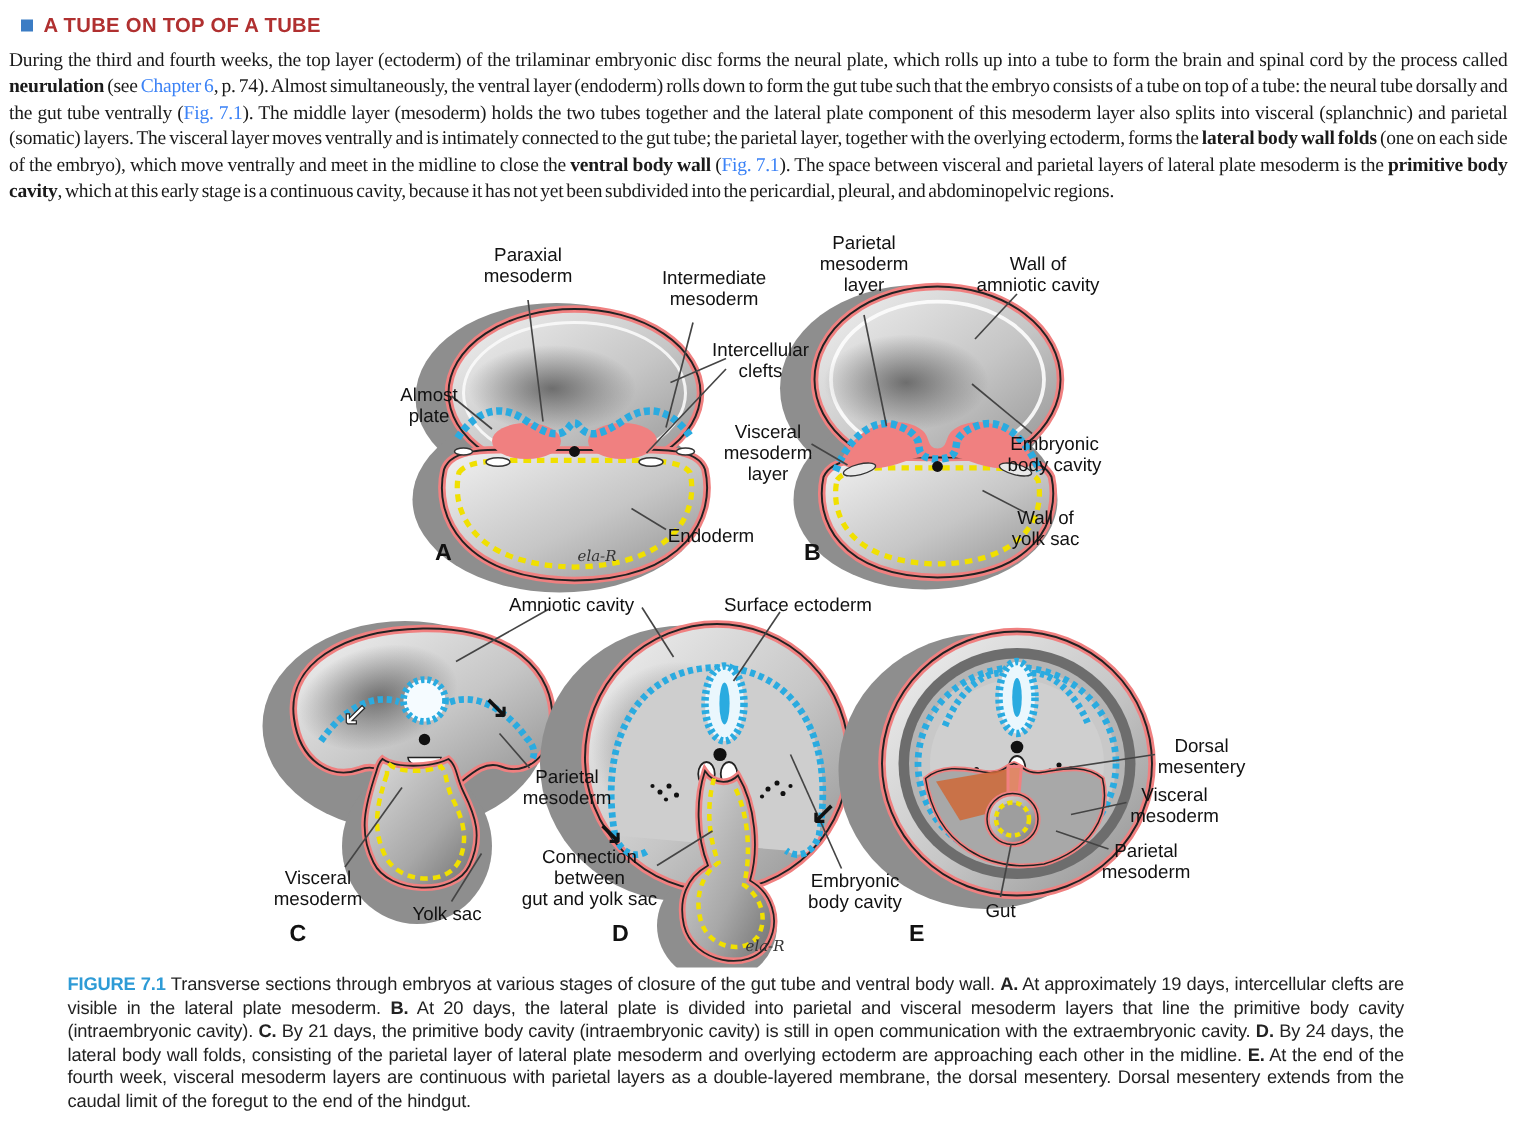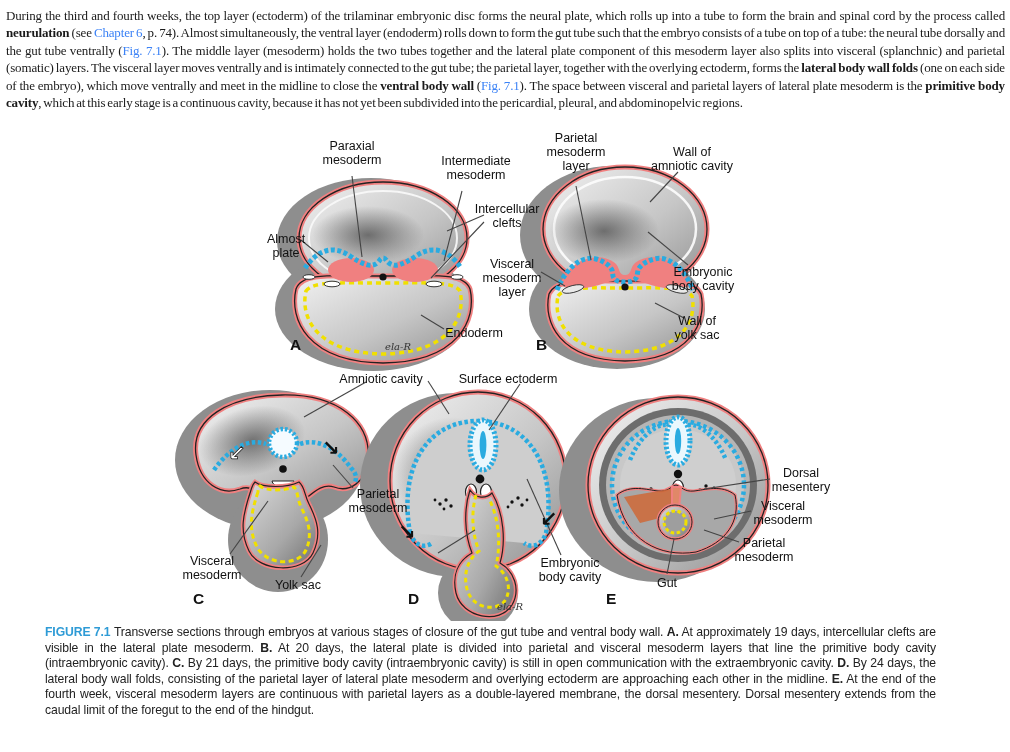--- a/index.html
+++ b/index.html
@@ -23,20 +23,24 @@
 
   .caption{margin:4px 74px 0 45px;font-family:Liberation Sans, sans-serif;
            font-size:12.2px;line-height:15.5px;text-align:justify;color:#222;letter-spacing:-0.1px;}
   .run-figlabel{color:#2e9bd6;font-weight:bold;}
 </style>
 </head>
 <body>
 
 <div class="page">
 
+  <div class="section-header">
+    <span class="bullet"></span>
+    <h1 class="section-title">A TUBE ON TOP OF A TUBE</h1>
+  </div>
 
   <p class="body-text"><span class="run-plain">During the third and fourth weeks, the top layer (ectoderm) of the trilaminar embryonic disc forms the neural plate, which rolls up into a tube to form the brain and spinal cord by the process called </span><span class="run-bold">neurulation</span><span class="run-plain"> (see </span><a class="run-link" href="#">Chapter 6</a><span class="run-plain">, p. 74). Almost simultaneously, the ventral layer (endoderm) rolls down to form the gut tube such that the embryo consists of a tube on top of a tube: the neural tube dorsally and the gut tube ventrally (</span><a class="run-link" href="#">Fig. 7.1</a><span class="run-plain">). The middle layer (mesoderm) holds the two tubes together and the lateral plate component of this mesoderm layer also splits into visceral (splanchnic) and parietal (somatic) layers. The visceral layer moves ventrally and is intimately connected to the gut tube; the parietal layer, together with the overlying ectoderm, forms the </span><span class="run-bold">lateral body wall folds</span><span class="run-plain"> (one on each side of the embryo), which move ventrally and meet in the midline to close the </span><span class="run-bold">ventral body wall</span><span class="run-plain"> (</span><a class="run-link" href="#">Fig. 7.1</a><span class="run-plain">). The space between visceral and parietal layers of lateral plate mesoderm is the </span><span class="run-bold">primitive body cavity</span><span class="run-plain">, which at this early stage is a continuous cavity, because it has not yet been subdivided into the pericardial, pleural, and abdominopelvic regions.</span></p>
 
   <div class="figure">
     <svg width="1010" height="498" viewBox="0 150 1010 498">
       <defs>
         <linearGradient id="gLight" x1="0" y1="0" x2="1" y2="1">
           <stop offset="0" stop-color="#f2f2f2"></stop>
             <stop offset="0.55" stop-color="#c6c6c6"></stop>
             <stop offset="1" stop-color="#8f8f8f"></stop>
@@ -220,26 +224,29 @@
     <div class="fig-label" style="left:692px;top:22px">Wall of
 amniotic cavity</div>
     <div class="fig-label" style="left:512px;top:134px">Visceral
 mesoderm
 layer</div>
     <div class="fig-label" style="left:703px;top:142px">Embryonic
 body cavity</div>
     <div class="fig-label" style="left:697px;top:191px">Wall of
 yolk sac</div>
     <div class="fig-label" style="left:381px;top:249px">Amniotic cavity</div>
-    <div class="fig-label" style="left:508px;top:249px">Surface ectoderm</div>
+    <div class="fig-label" style="left:532px;top:249px">Surface ectoderm</div>
     <div class="fig-label" style="left:378px;top:364px">Parietal
 mesoderm</div>
     <div class="fig-label" style="left:212px;top:431px">Visceral
 mesoderm</div>
     <div class="fig-label" style="left:298px;top:455px">Yolk sac</div>
+    <div class="fig-label" style="left:393px;top:417px">Connection
+between
+gut and yolk sac</div>
     <div class="fig-label" style="left:570px;top:433px">Embryonic
 body cavity</div>
     <div class="fig-label" style="left:667px;top:453px">Gut</div>
     <div class="fig-label" style="left:801px;top:343px">Dorsal
 mesentery</div>
     <div class="fig-label" style="left:783px;top:376px">Visceral
 mesoderm</div>
     <div class="fig-label" style="left:764px;top:413px">Parietal
 mesoderm</div>
 

